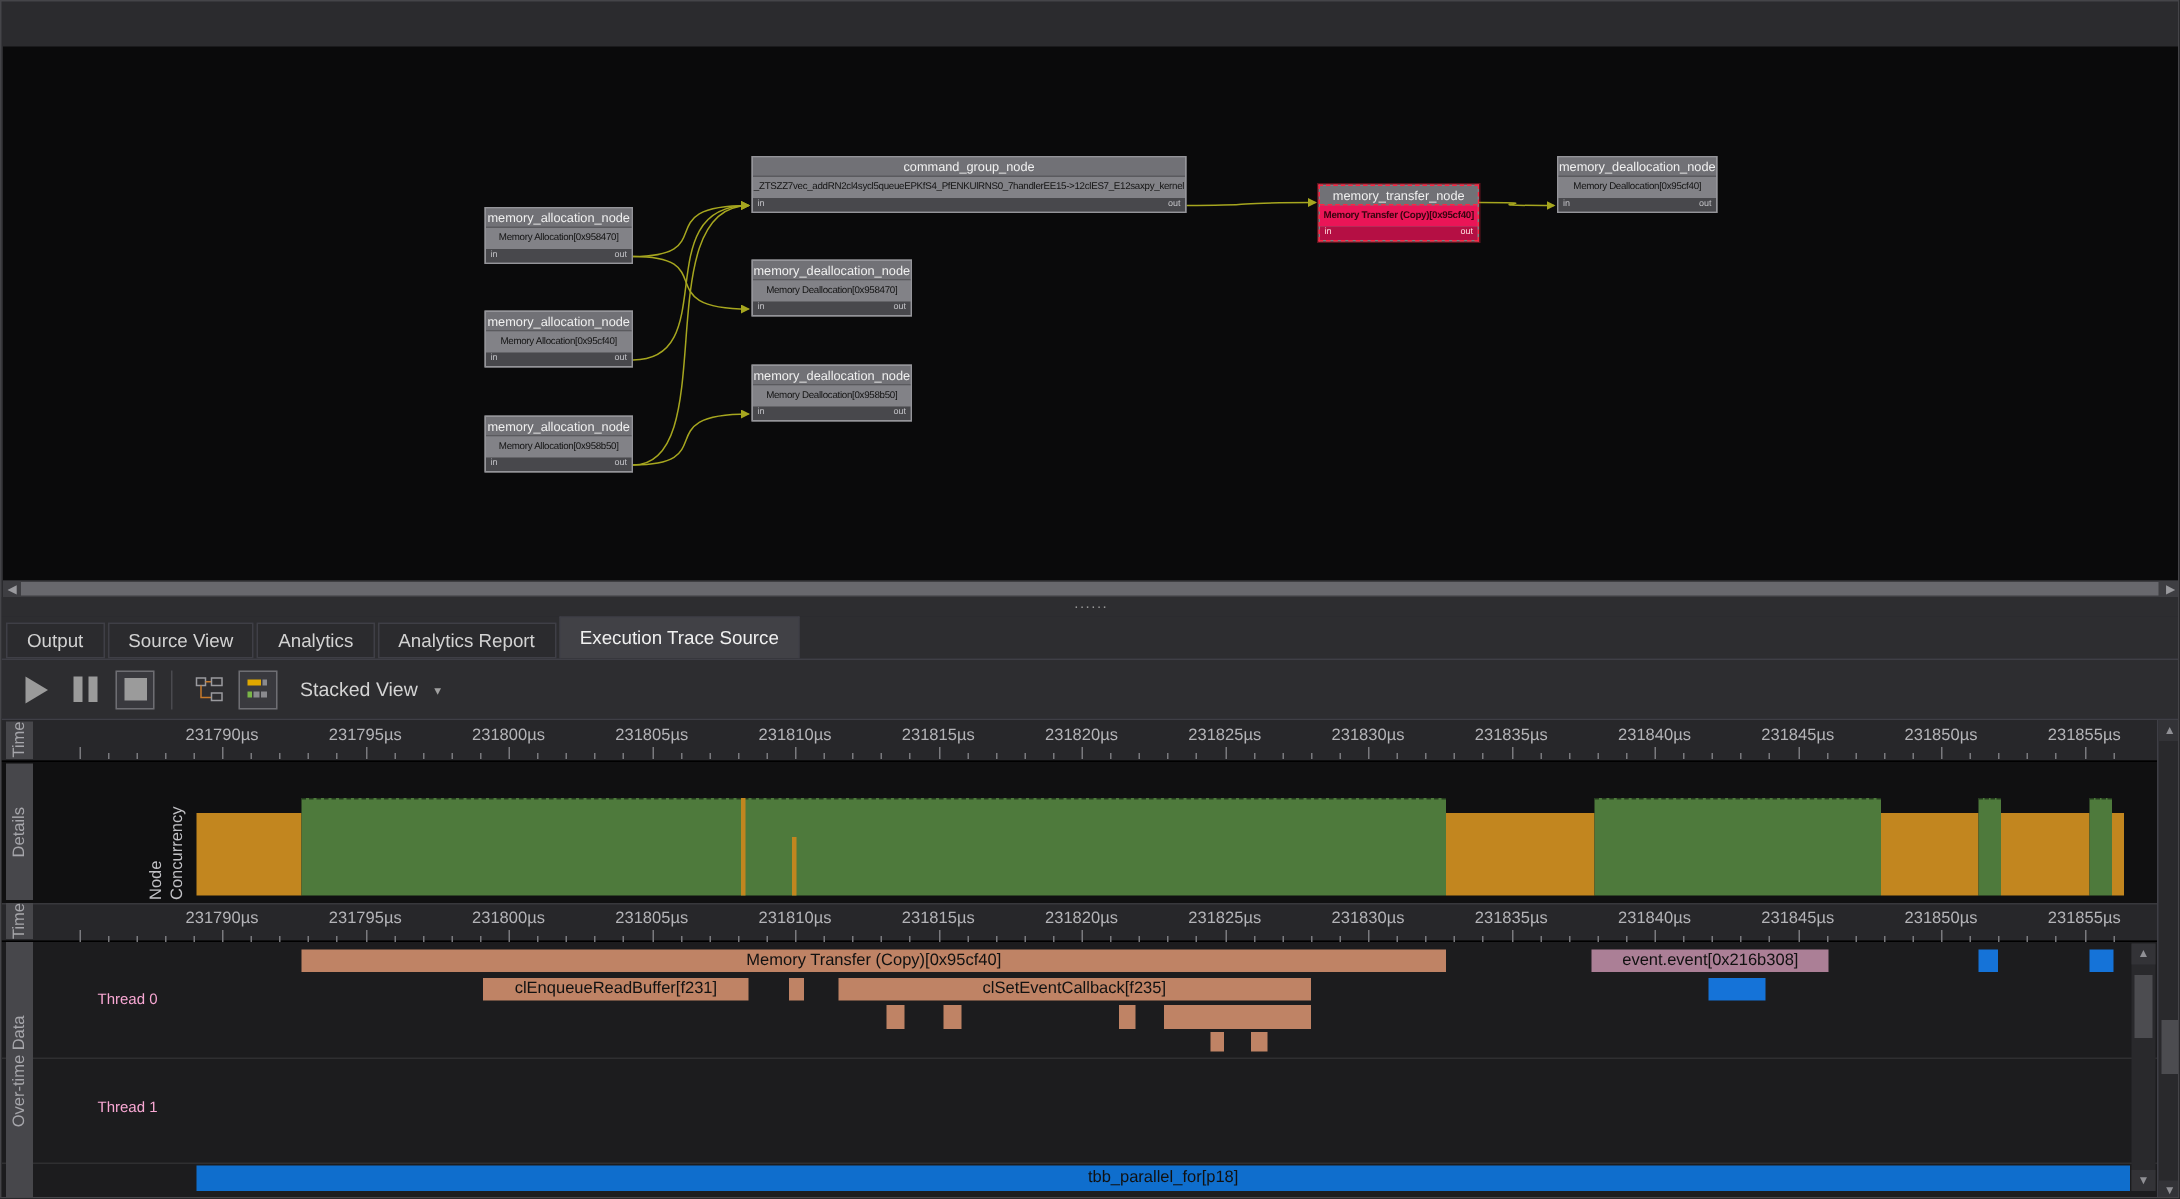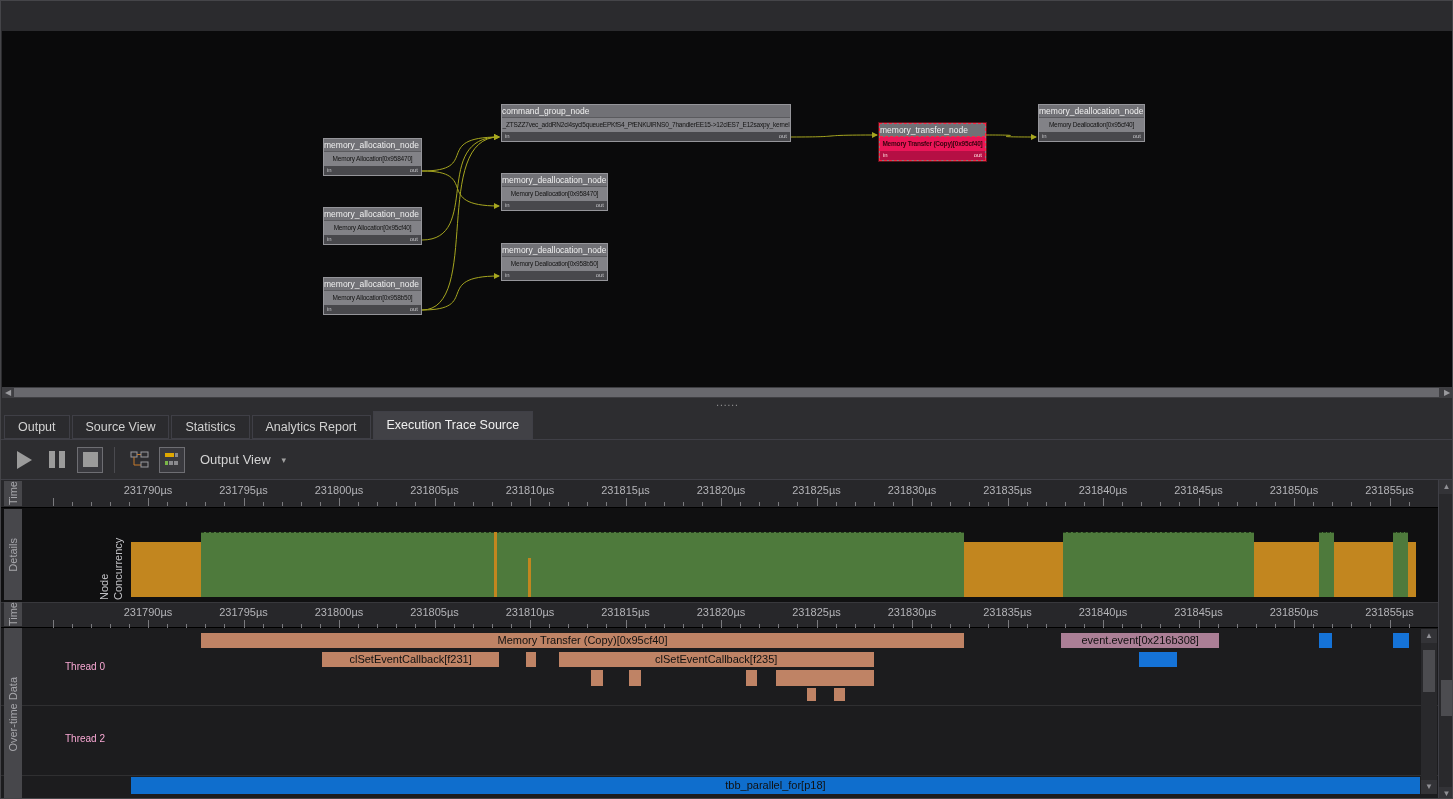--- a/index.html
+++ b/index.html
@@ -9,21 +9,21 @@
 
   
   #doc-tabbar { position:absolute; left:0; top:0; width:1453px; height:30px; background:#2b2b2e; }
   .doc-tab { position:absolute; left:4px; top:3px; height:27px; background:#3d3d42; color:#d8d8d8;
              font-size:13px; display:flex; align-items:center; gap:7px; padding:0 16px 0 10px; }
 
   
   #graph { position:absolute; left:1px; top:30px; width:1451px; height:356px; background:#0a0a0b; overflow:hidden; }
   #edges { position:absolute; left:0; top:0; }
   .gnode { position:absolute; border:1px solid #95959a; background:#7f7f83; font-family:"Liberation Sans",sans-serif; }
-  .gnode-title { height:13px; background:#717176; color:#f0f0f0; font-size:8.5px; line-height:13px;
+  .gnode-title { height:13px; background:#717176; color:#f0f0f0; font-size:8.5px; text-align:center; line-height:13px;
                  white-space:nowrap; overflow:hidden; border-bottom:1px solid #5a5a5e; }
   .gnode-body  { height:14px; background:#828287; color:#141414; font-size:6.5px; text-align:center; line-height:14px;
                  white-space:nowrap; overflow:hidden; letter-spacing:-0.2px; }
   .gnode-footer{ height:9px; background:#48484c; color:#c2c2c6; font-size:6px; line-height:9px;
                  display:flex; justify-content:space-between; padding:0 3px; }
   .gnode.sel { border:1px dashed #ff2442; box-shadow:0 0 0 1px rgba(255,36,66,.35);margin-top:21px; }
   .gnode.sel .gnode-title { border-bottom:1px dashed #ff2442; }
   .gnode.sel .gnode-body  { background:#ea1557; color:#38040f; font-weight:bold; }
   .gnode.sel .gnode-footer{ background:#b50f44; color:#ffdede; }
 
@@ -174,21 +174,21 @@
     <div class="arrow" style="left:0;">◀</div>
     <div class="thumb"></div>
     <div class="arrow" style="right:0;">▶</div>
   </div>
 
   <div id="splitter">......</div>
 
   <div id="panel-tabs">
       <div class="ptab">Output</div>
       <div class="ptab">Source View</div>
-      <div class="ptab">Statistics</div>
+      <div class="ptab">Analytics</div>
       <div class="ptab">Analytics Report</div>
       <div class="ptab active">Execution Trace Source</div>
     </div>
 
   <div id="toolbar">
     <div class="tbtn">
         <div class="icon-play"></div>
       </div>
     <div class="tbtn">
         <div class="icon-pause">
@@ -211,21 +211,21 @@
     <div class="tbtn boxed">
       <svg width="19" height="19" viewBox="0 0 19 19">
         <rect x="1" y="1" width="17" height="17" fill="#3a3a3e"></rect>
         <rect x="2" y="3" width="9" height="4" fill="#e0a800"></rect>
         <rect x="12" y="3" width="3" height="4" fill="#8a8a8e"></rect>
         <rect x="2" y="11" width="3" height="4" fill="#7ab648"></rect>
         <rect x="6" y="11" width="4" height="4" fill="#8a8a8e"></rect>
         <rect x="11" y="11" width="4" height="4" fill="#8a8a8e"></rect>
       </svg>
     </div>
-    <span id="view-mode-label">Output View</span>
+    <span id="view-mode-label">Stacked View</span>
     <span class="caret">▾</span>
   </div>
 
   <div id="trace">
     <div class="ruler-bg" style="top:0; height:27px;"></div>
     <div id="details-bg"></div>
     <div class="ruler-bg" style="top:122px; height:25px;"></div>
     <div id="overtime-bg"></div>
 
     <div class="hline" style="top:27px; background:#000;"></div>
@@ -438,35 +438,35 @@
         <div class="cseg green" style="left: 1317.83px; width: 15.28px; top: 52px; height: 65px; background: rgb(78, 122, 60);"></div>
         <div class="cseg" style="left: 1333.11px; width: 59.21px; top: 62px; height: 55px; background: rgb(194, 134, 31);"></div>
         <div class="cseg green" style="left: 1392.32px; width: 14.325px; top: 52px; height: 65px; background: rgb(78, 122, 60);"></div>
         <div class="cseg" style="left: 1406.65px; width: 8.595px; top: 62px; height: 55px; background: rgb(194, 134, 31);"></div>
       </div>
     <div id="bars-layer">
         <div class="tbar" style="left: 200.48px; width: 762.09px; top: 153px; height: 15px; line-height: 15px; background: rgb(191, 131, 101);">Memory Transfer (Copy)[0x95cf40]</div>
         <div class="tbar" style="left: 1059.98px; width: 158.53px; top: 153px; height: 15px; line-height: 15px; background: rgb(171, 127, 150);">event.event[0x216b308]</div>
         <div class="tbar" style="left: 1317.83px; width: 13.37px; top: 153px; height: 15px; line-height: 15px; background: rgb(21, 115, 216);"></div>
         <div class="tbar" style="left: 1392.32px; width: 15.28px; top: 153px; height: 15px; line-height: 15px; background: rgb(21, 115, 216);"></div>
-        <div class="tbar" style="left: 320.81px; width: 177.63px; top: 172px; height: 15px; line-height: 15px; background: rgb(191, 131, 101);">clSetEventCallback[f231]</div>
+        <div class="tbar" style="left: 320.81px; width: 177.63px; top: 172px; height: 15px; line-height: 15px; background: rgb(191, 131, 101);">clEnqueueReadBuffer[f231]</div>
         <div class="tbar" style="left: 525.18px; width: 9.55px; top: 172px; height: 15px; line-height: 15px; background: rgb(191, 131, 101);"></div>
         <div class="tbar" style="left: 557.65px; width: 315.15px; top: 172px; height: 15px; line-height: 15px; background: rgb(191, 131, 101);">clSetEventCallback[f235]</div>
         <div class="tbar" style="left: 1138.29px; width: 38.2px; top: 172px; height: 15px; line-height: 15px; background: rgb(21, 115, 216);"></div>
         <div class="tbar" style="left: 590.12px; width: 11.46px; top: 190px; height: 16px; line-height: 16px; background: rgb(191, 131, 101);"></div>
         <div class="tbar" style="left: 628.32px; width: 11.46px; top: 190px; height: 16px; line-height: 16px; background: rgb(191, 131, 101);"></div>
         <div class="tbar" style="left: 744.83px; width: 11.46px; top: 190px; height: 16px; line-height: 16px; background: rgb(191, 131, 101);"></div>
         <div class="tbar" style="left: 775.39px; width: 97.41px; top: 190px; height: 16px; line-height: 16px; background: rgb(191, 131, 101);"></div>
         <div class="tbar" style="left: 805.95px; width: 9.55px; top: 208px; height: 13px; line-height: 13px; background: rgb(191, 131, 101);"></div>
         <div class="tbar" style="left: 832.69px; width: 11.46px; top: 208px; height: 13px; line-height: 13px; background: rgb(191, 131, 101);"></div>
         <div class="tbar" style="left: 129.81px; width: 1289.25px; top: 297px; height: 17px; line-height: 17px; background: rgb(15, 110, 205);">tbb_parallel_for[p18]</div>
       </div>
     <div id="thread-labels">
         <div class="thread-label" style="left: 64px; top: 181px;">Thread 0</div>
-        <div class="thread-label" style="left: 64px; top: 253px;">Thread 2</div>
+        <div class="thread-label" style="left: 64px; top: 253px;">Thread 1</div>
       </div>
 
     <div class="sb" style="left:1420px; top:149px; width:16px; height:165px;">
       <div class="sb-arrow" style="top:0;">▲</div>
       <div class="sb-thumb" style="top:21px; height:42px; width:12px;"></div>
       <div class="sb-arrow" style="bottom:0;">▼</div>
     </div>
 
     <div class="sb" style="left:1437px; top:0; width:16px; height:321px; border-left:1px solid #3f3f46;">
       <div class="sb-arrow" style="top:0;">▲</div>

